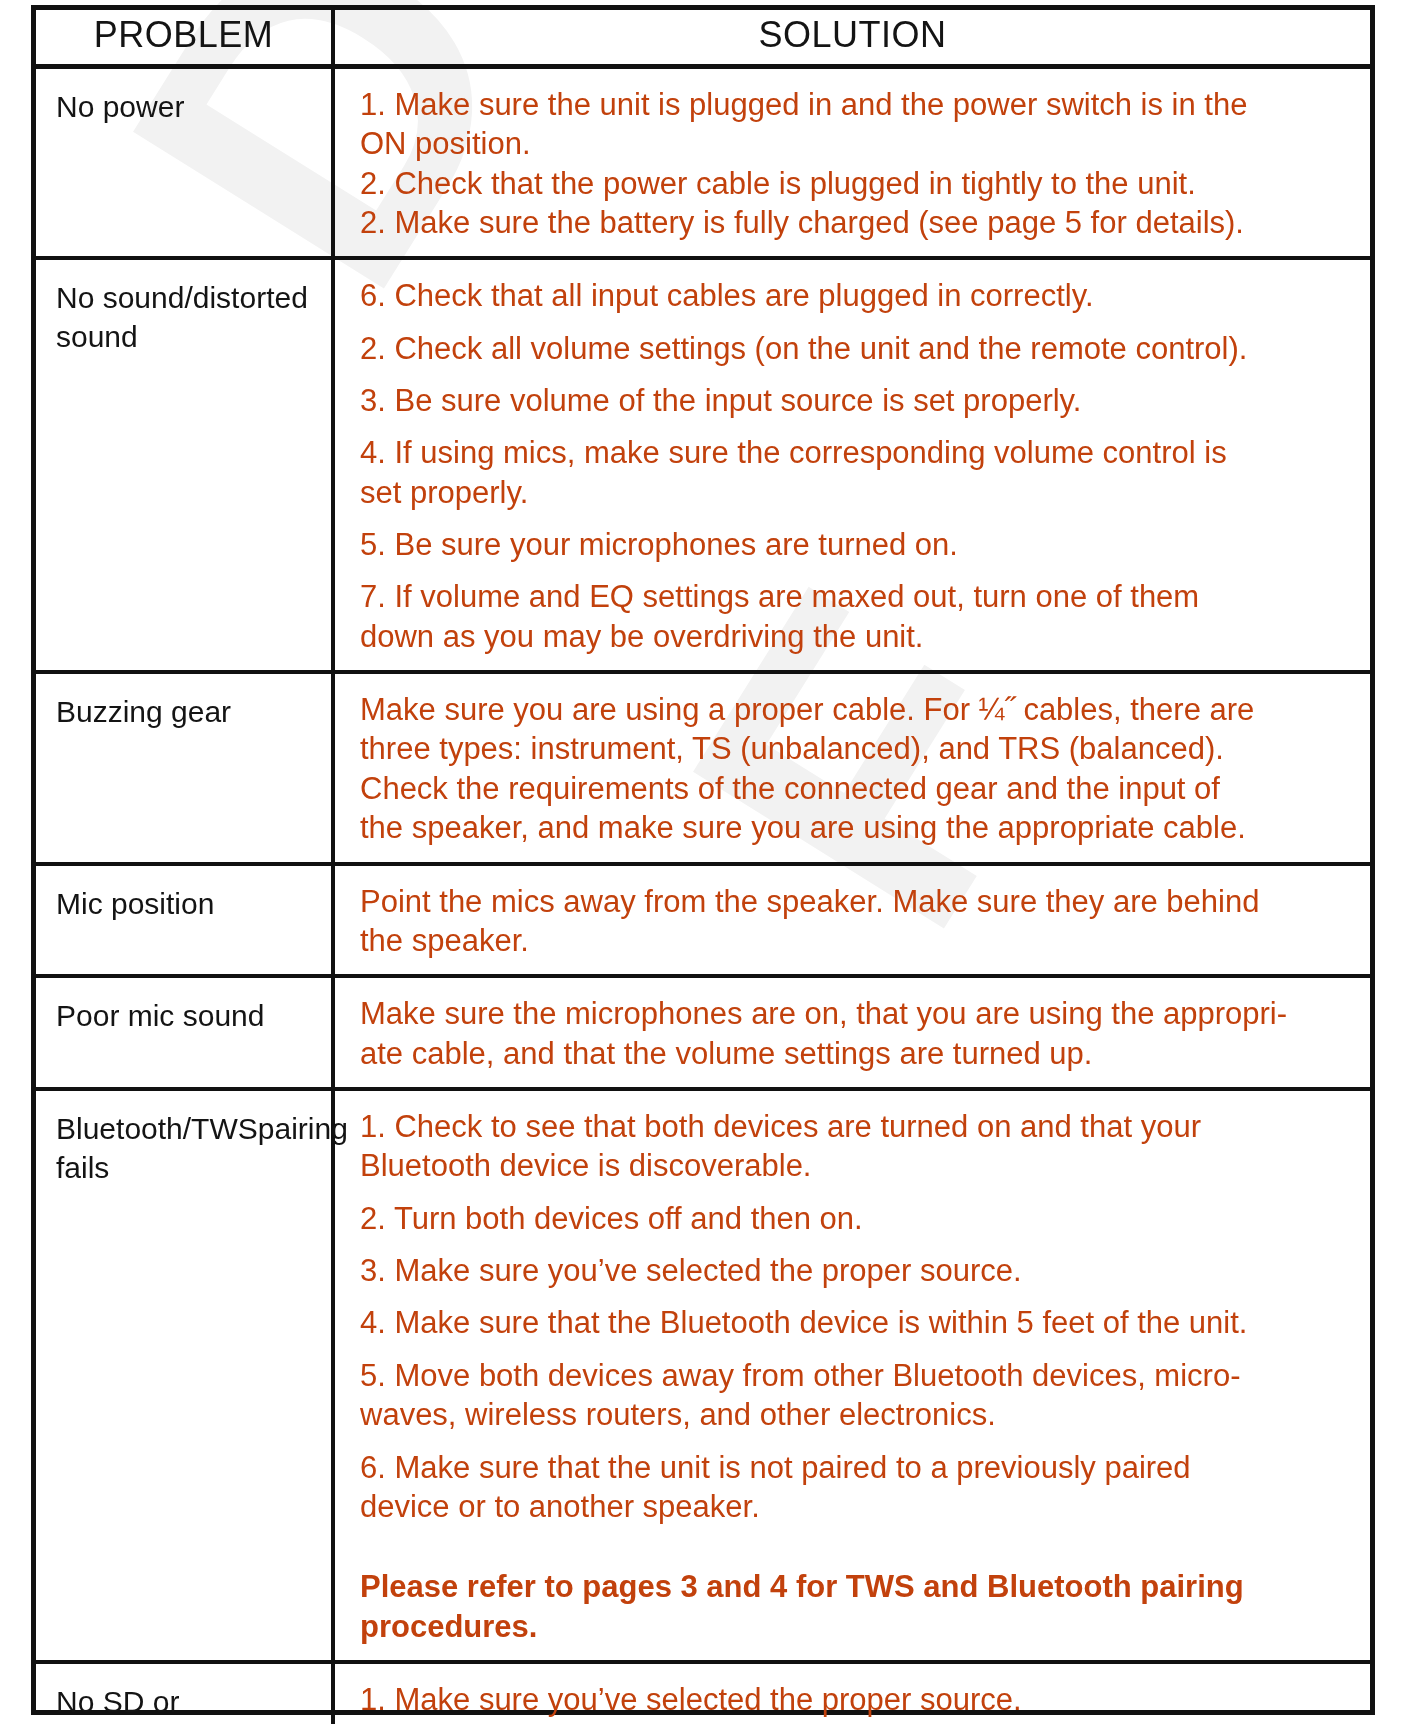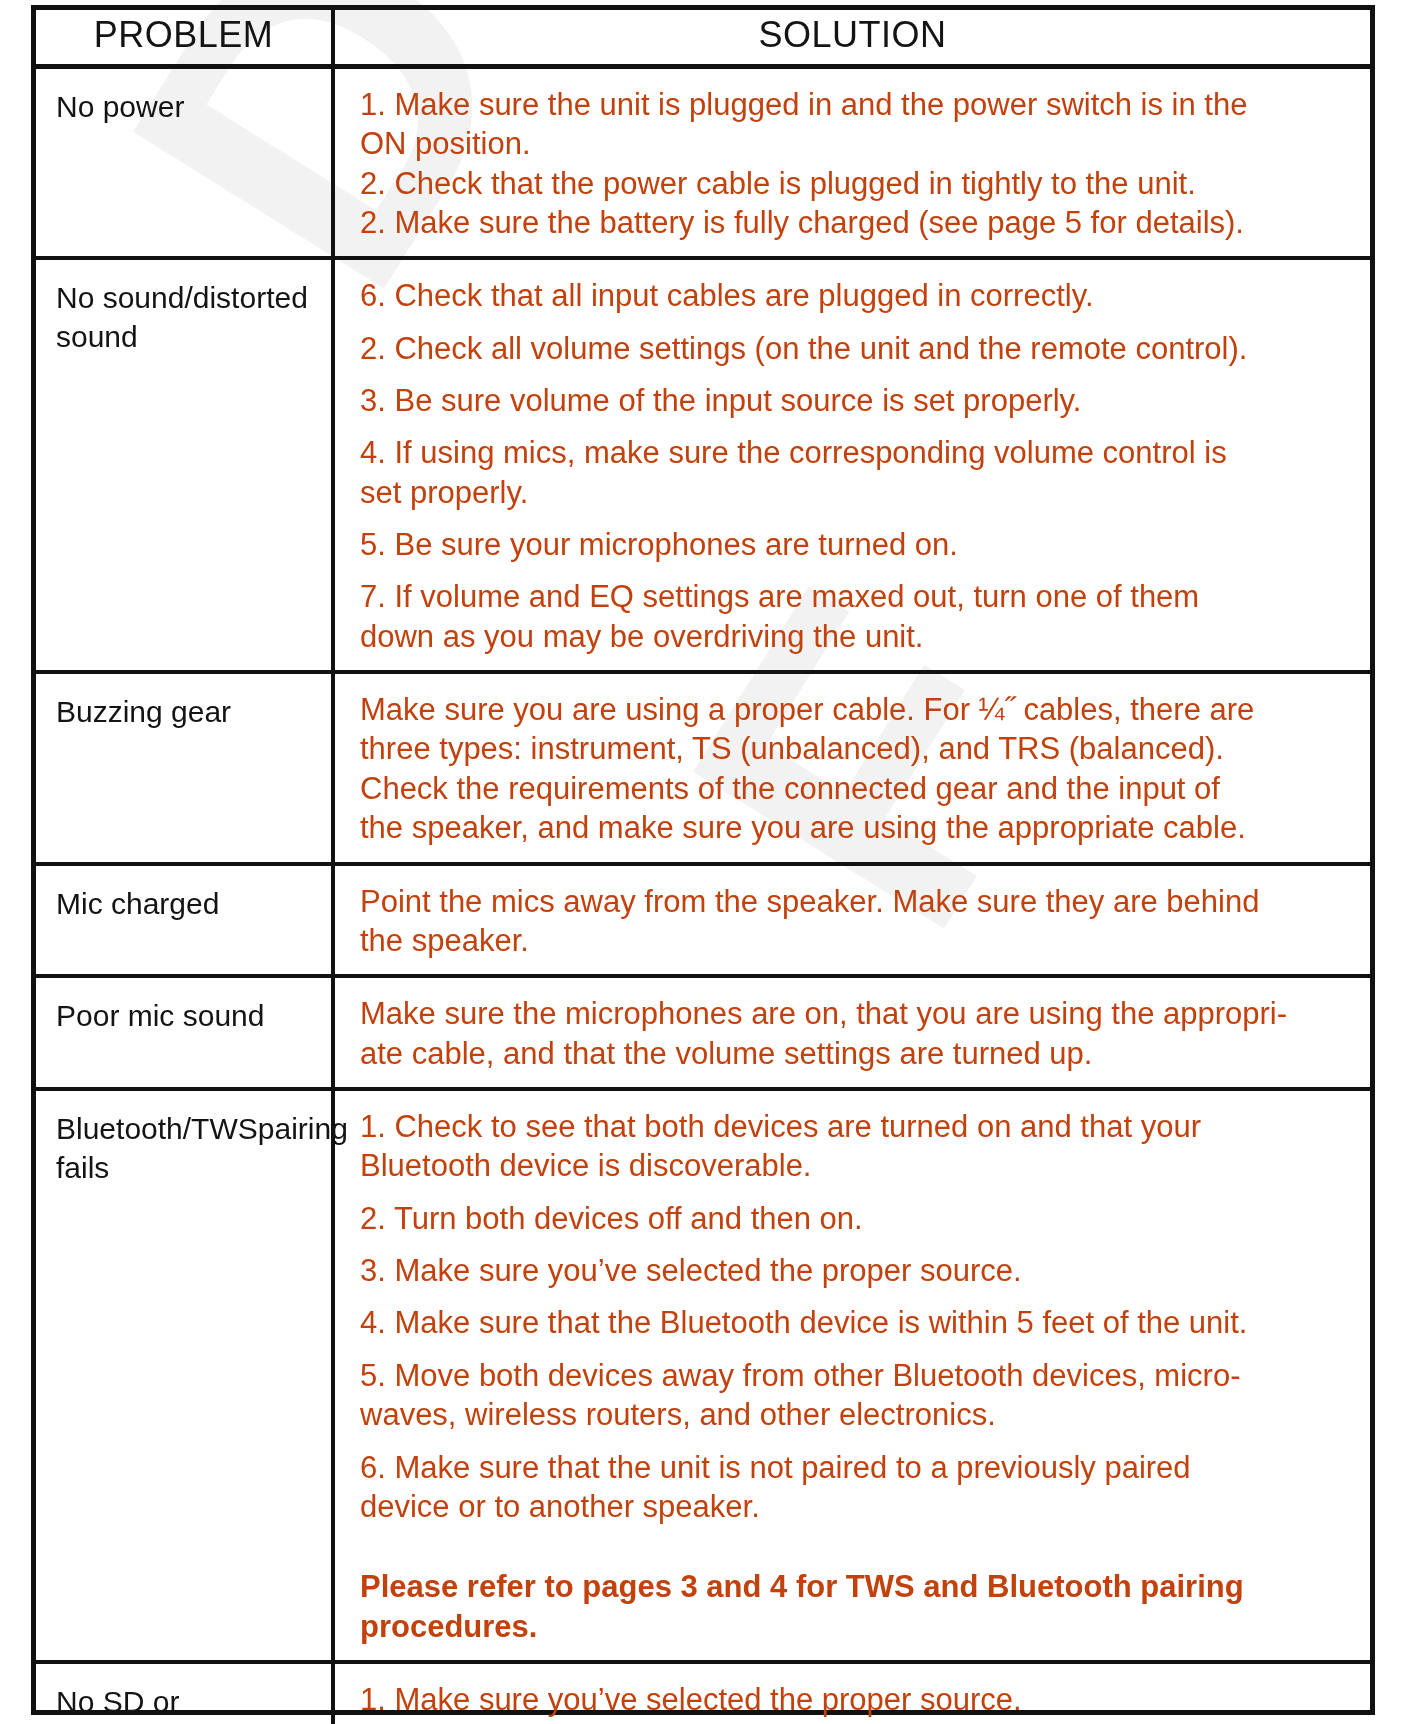--- a/index.html
+++ b/index.html
@@ -192,21 +192,21 @@
             <div class="solution-body">
               <span class="ln cont">Make sure you are using a proper cable. For ¼˝ cables, there are</span>
               <span class="ln cont">three types: instrument, TS (unbalanced), and TRS (balanced).</span>
               <span class="ln cont">Check the requirements of the connected gear and the input of</span>
               <span class="ln cont">the speaker, and make sure you are using the appropriate cable.</span>
             </div>
           </td>
         </tr>
         <tr class="drow">
           <td class="cell-problem">
-            <div class="problem-text"><span class="ln">Mic charged</span></div>
+            <div class="problem-text"><span class="ln">Mic position</span></div>
           </td>
           <td class="cell-solution">
             <div class="solution-body">
               <span class="ln cont">Point the mics away from the speaker. Make sure they are behind</span>
               <span class="ln cont">the speaker.</span>
             </div>
           </td>
         </tr>
         <tr class="drow">
           <td class="cell-problem">

